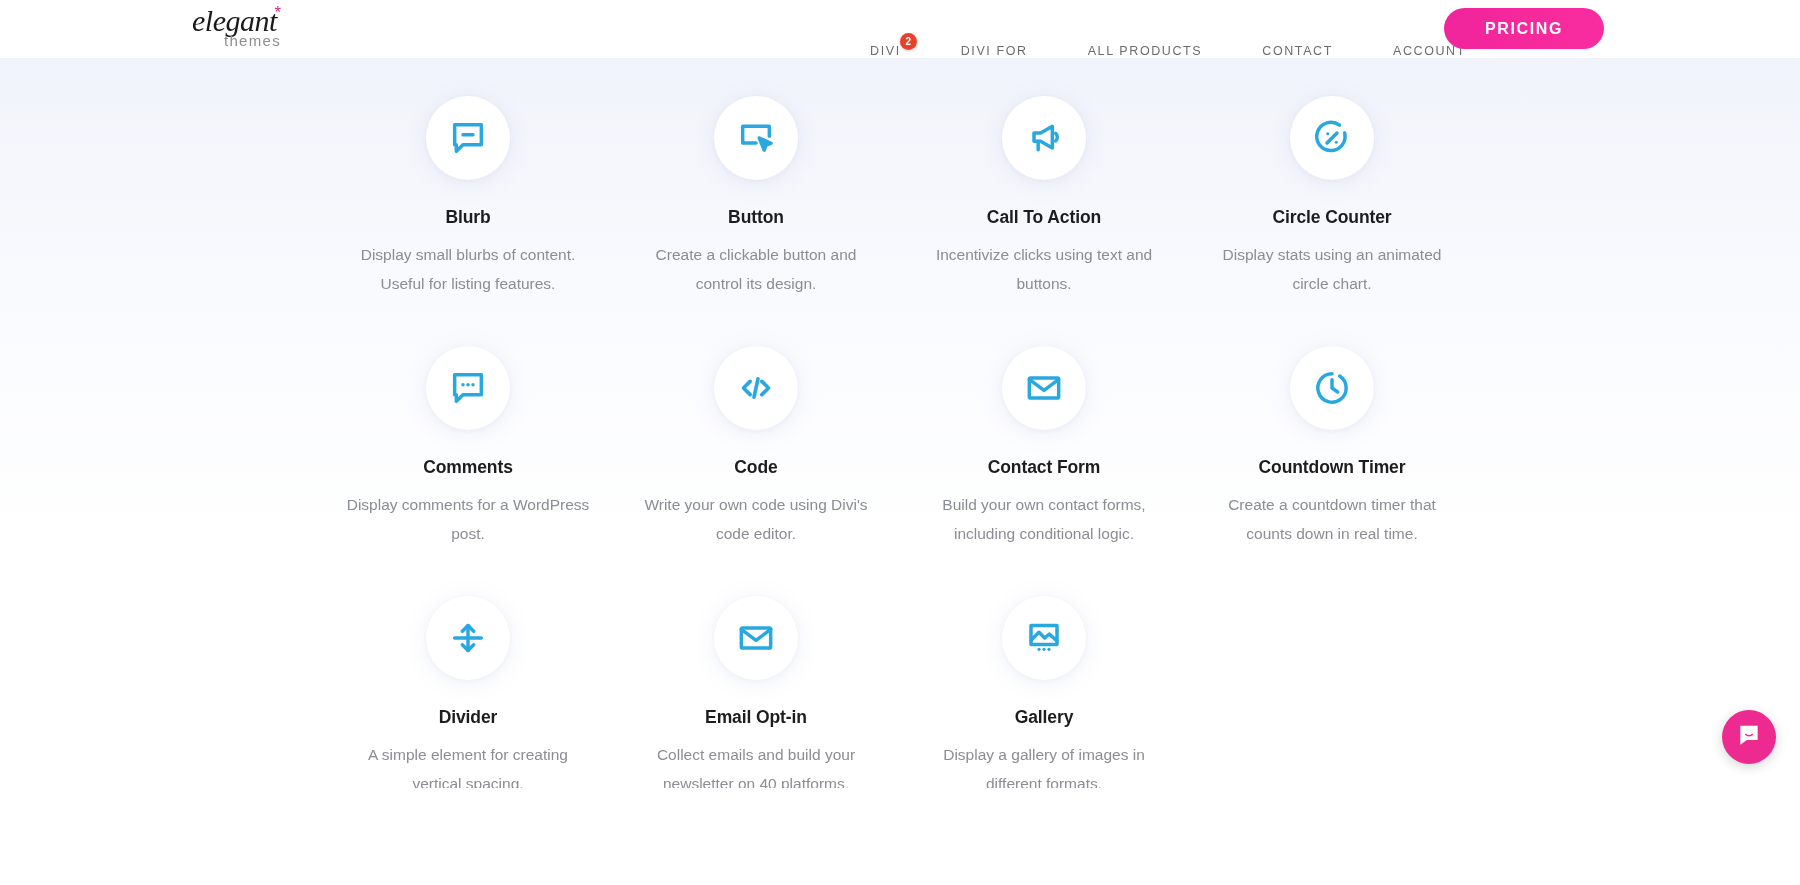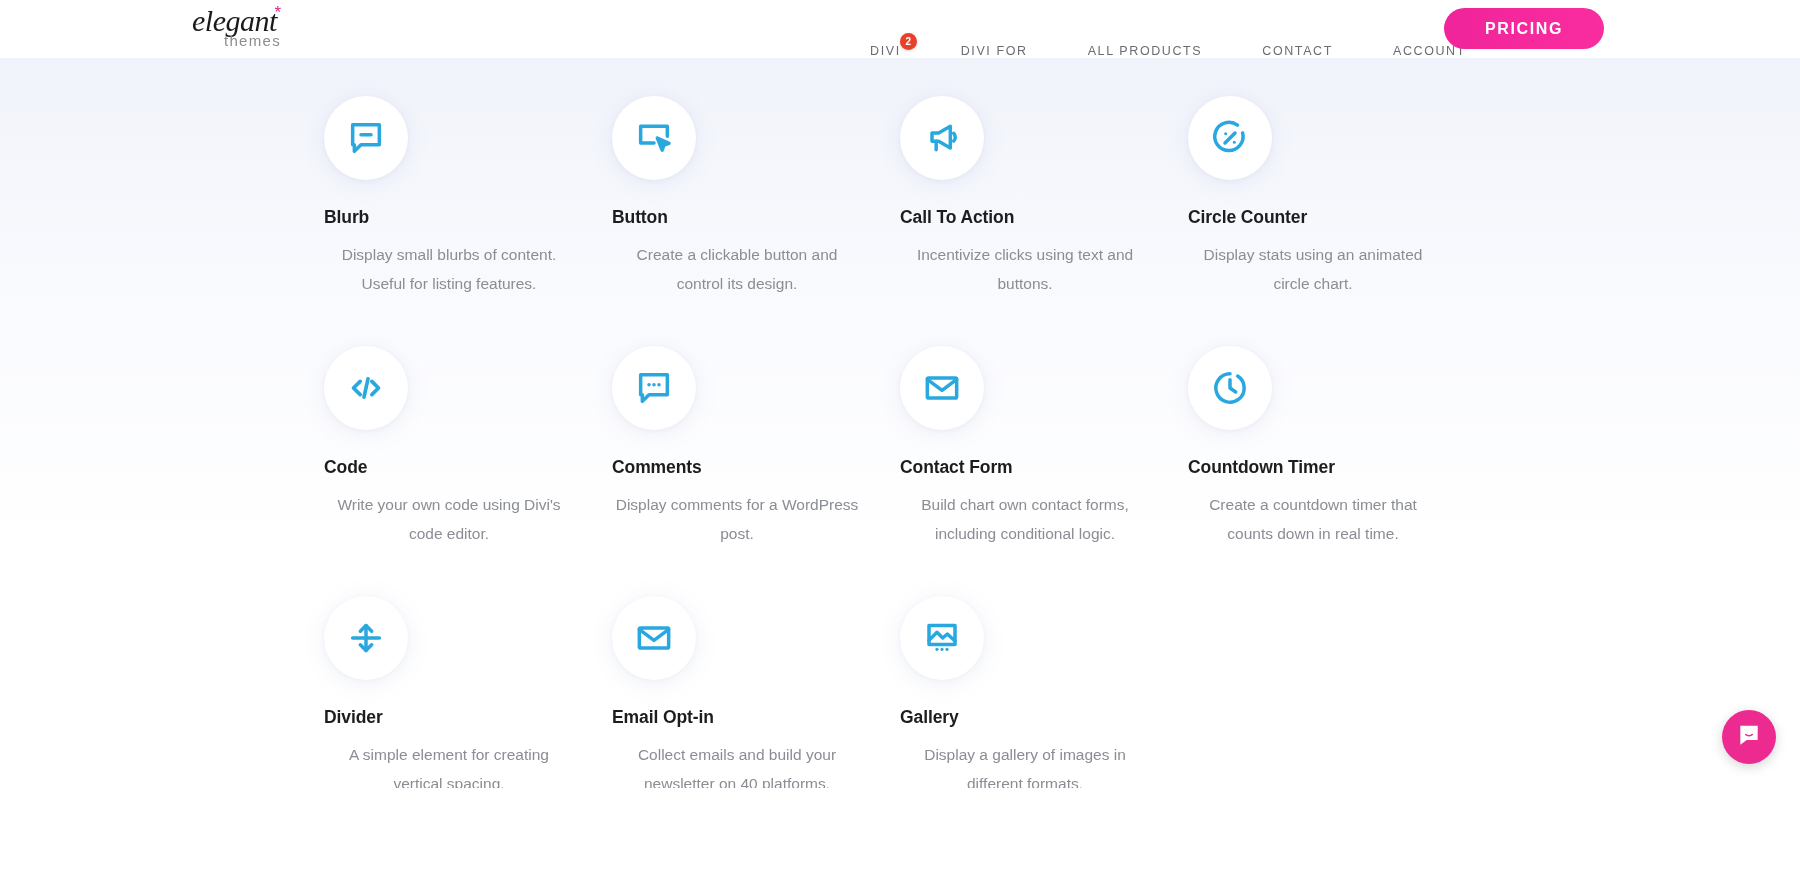--- a/index.html
+++ b/index.html
@@ -139,21 +139,21 @@
     column-gap: 0px;
     row-gap: 0px;
     padding-top: 38px;
   }
 
   .module-card {
     width: 288px;
     height: 250px;
     display: flex;
     flex-direction: column;
-    align-items: flex-start;
+    align-items: center;
     text-align: center;
     cursor: pointer;
   }
 
   .icon-circle {
     width: 84px;
     height: 84px;
     border-radius: 50%;
     background: #ffffff;
     display: flex;
@@ -285,52 +285,52 @@
           <circle cx="9.4" cy="9.5" r="0.9" fill="#29a8e0" stroke="none"></circle>
           <circle cx="14.6" cy="14.6" r="0.9" fill="#29a8e0" stroke="none"></circle>
         </svg>
       </div>
       <div class="module-title">Circle Counter</div>
       <div class="module-desc">Display stats using an animated circle chart.</div>
     </div>
 
     <div class="module-card">
       <div class="icon-circle">
+        <svg width="40" height="40" viewBox="0 0 24 24" fill="none" stroke="#29a8e0" stroke-width="2.1" stroke-linecap="round" stroke-linejoin="round">
+          <path d="M4 4h16v12H9l-4 4v-4H4z"></path>
+          <circle cx="9" cy="10" r="1.05" fill="#29a8e0" stroke="none"></circle>
+          <circle cx="12" cy="10" r="1.05" fill="#29a8e0" stroke="none"></circle>
+          <circle cx="15" cy="10" r="1.05" fill="#29a8e0" stroke="none"></circle>
+        </svg>
+      </div>
+      <div class="module-title">Comments</div>
+      <div class="module-desc">Display comments for a WordPress post.</div>
+    </div>
+
+    <div class="module-card">
+      <div class="icon-circle">
         <svg width="40" height="40" viewBox="0 0 24 24" fill="none" stroke="#29a8e0" stroke-width="2.2" stroke-linecap="round" stroke-linejoin="round">
           <polyline points="8.5,8 4.5,12 8.5,16"></polyline>
           <polyline points="15.5,8 19.5,12 15.5,16"></polyline>
           <line x1="13.2" y1="6.5" x2="10.8" y2="17.5"></line>
         </svg>
       </div>
       <div class="module-title">Code</div>
       <div class="module-desc">Write your own code using Divi's code editor.</div>
     </div>
 
     <div class="module-card">
       <div class="icon-circle">
         <svg width="40" height="40" viewBox="0 0 24 24" fill="none" stroke="#29a8e0" stroke-width="2.1" stroke-linecap="round" stroke-linejoin="round">
-          <path d="M4 4h16v12H9l-4 4v-4H4z"></path>
-          <circle cx="9" cy="10" r="1.05" fill="#29a8e0" stroke="none"></circle>
-          <circle cx="12" cy="10" r="1.05" fill="#29a8e0" stroke="none"></circle>
-          <circle cx="15" cy="10" r="1.05" fill="#29a8e0" stroke="none"></circle>
-        </svg>
-      </div>
-      <div class="module-title">Comments</div>
-      <div class="module-desc">Display comments for a WordPress post.</div>
-    </div>
-
-    <div class="module-card">
-      <div class="icon-circle">
-        <svg width="40" height="40" viewBox="0 0 24 24" fill="none" stroke="#29a8e0" stroke-width="2.1" stroke-linecap="round" stroke-linejoin="round">
           <rect x="3.2" y="6" width="17.6" height="12" rx="0.8"></rect>
           <polyline points="3.2,6.8 12,13.4 20.8,6.8"></polyline>
         </svg>
       </div>
       <div class="module-title">Contact Form</div>
-      <div class="module-desc">Build chart own contact forms, including conditional logic.</div>
+      <div class="module-desc">Build your own contact forms, including conditional logic.</div>
     </div>
 
     <div class="module-card">
       <div class="icon-circle">
         <svg width="40" height="40" viewBox="0 0 24 24" fill="none" stroke="#29a8e0" stroke-width="2.1" stroke-linecap="round" stroke-linejoin="round">
           <path d="M12 3.5a8.5 8.5 0 1 0 4.6 1.35"></path>
           <polyline points="12,7 12,12 15.4,14.4"></polyline>
         </svg>
       </div>
       <div class="module-title">Countdown Timer</div>

